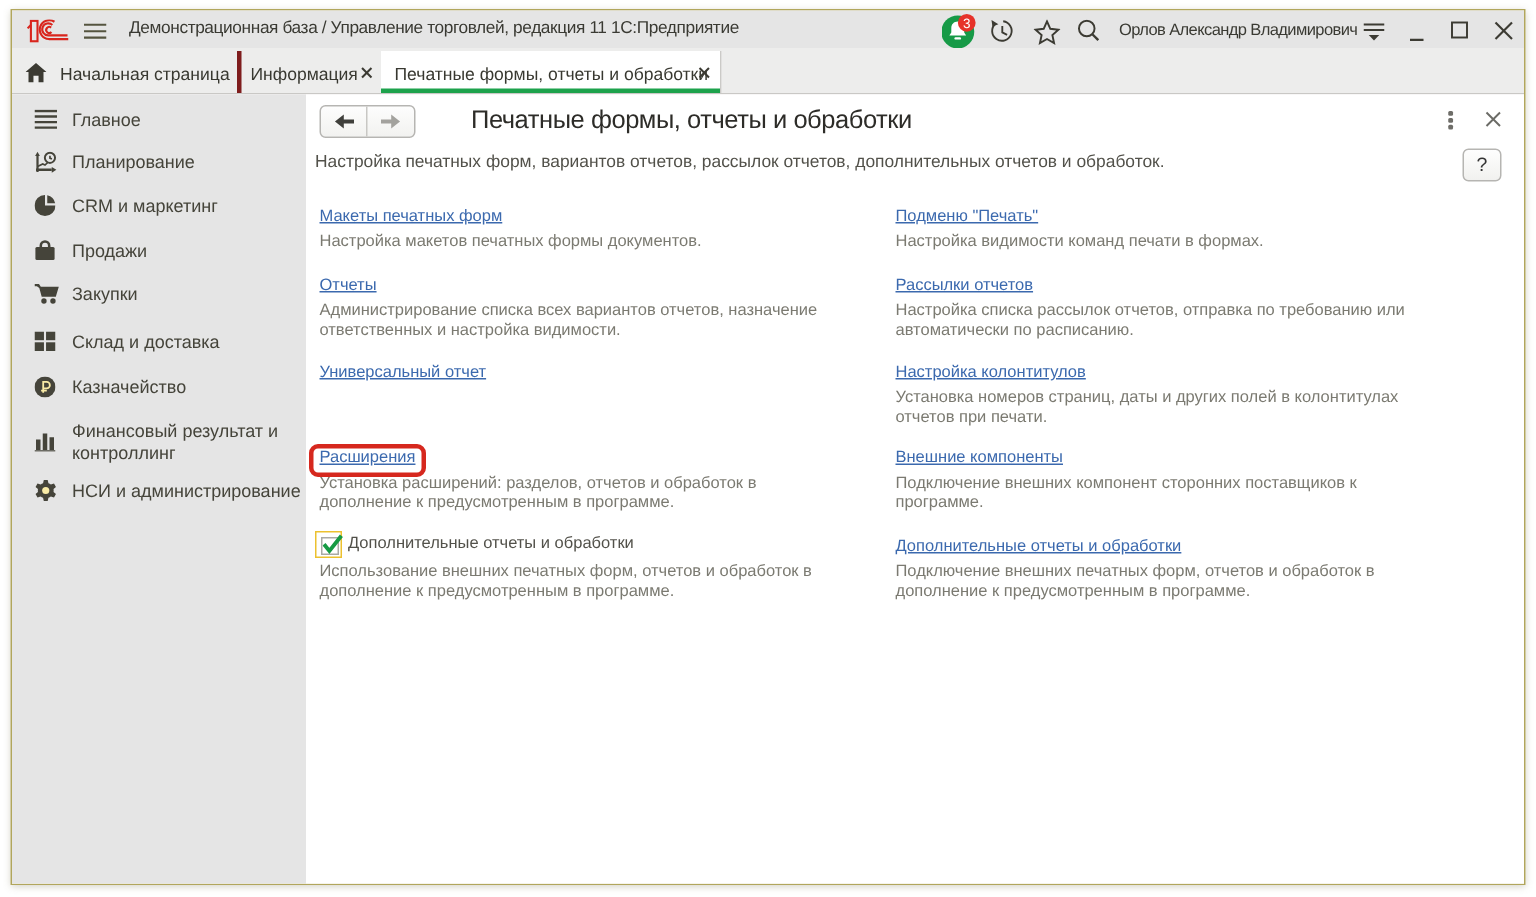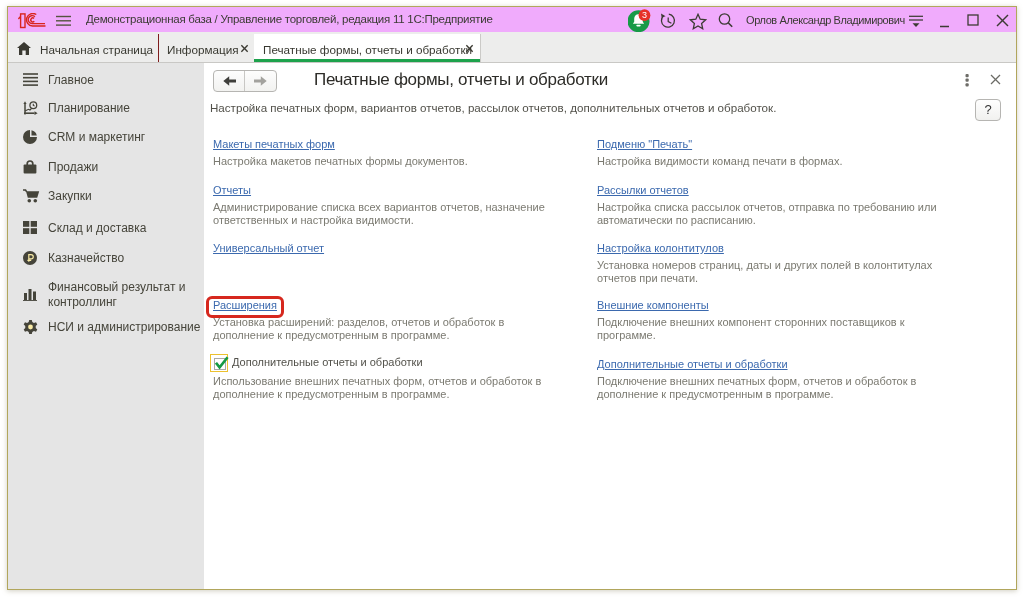--- a/index.html
+++ b/index.html
@@ -1,25 +1,25 @@
 <!DOCTYPE html>
 <html><head>
 <meta charset="utf-8">
 <style>
 html,body{margin:0;padding:0;}
 body{width:1024px;height:598px;position:relative;background:#fff;font-family:"Liberation Sans",sans-serif;overflow:hidden;}
 #win{position:absolute;left:7px;top:6px;width:1008px;height:582px;border:1px solid #b1a65c;background:#fff;box-shadow:0 1px 5px rgba(120,115,80,0.35);}
 
-#tbar{position:absolute;left:0;top:0;width:1008px;height:25px;background:#f0abfc;}
+#tbar{position:absolute;left:0;top:0;width:1008px;height:25px;background:#e5e5e5;}
 #tbar .ttl{position:absolute;left:78px;top:6px;font-size:11.5px;letter-spacing:-0.25px;color:#3a3a33;white-space:nowrap;}
 #uname{position:absolute;left:738px;top:7px;font-size:11px;letter-spacing:-0.4px;color:#3a3a33;white-space:nowrap;}
 
 #tabbar{position:absolute;left:0;top:25px;width:1008px;height:30px;background:#ededec;border-bottom:1px solid #c9c8c5;}
 .tab{position:absolute;top:2px;height:28px;font-size:11.7px;color:#383830;}
-#tab1{left:0;width:150px;border-right:1px solid #7f1d1d;}
+#tab1{left:0;width:150px;border-right:3px solid #7f1d1d;}
 #tab1 span{position:absolute;left:32px;top:9px;}
 #tab2{left:151px;width:95px;border-right:1px solid #cbcac7;}
 #tab2 span{position:absolute;left:8px;top:9px;}
 #tab3{left:246px;width:226px;background:#fff;border-right:1px solid #cbcac7;}
 #tab3 span{position:absolute;left:9px;top:9px;}
 #tab3 .grn{position:absolute;left:0;bottom:0;width:100%;height:3px;background:#1da24c;}
 .tabx{position:absolute;top:10px;width:9px;height:9px;}
 
 #bodyarea{position:absolute;left:0;top:56px;width:1008px;height:526px;background:#fff;}
 #sidebar{position:absolute;left:0;top:0;width:196px;height:526px;background:#e5e5e5;}

